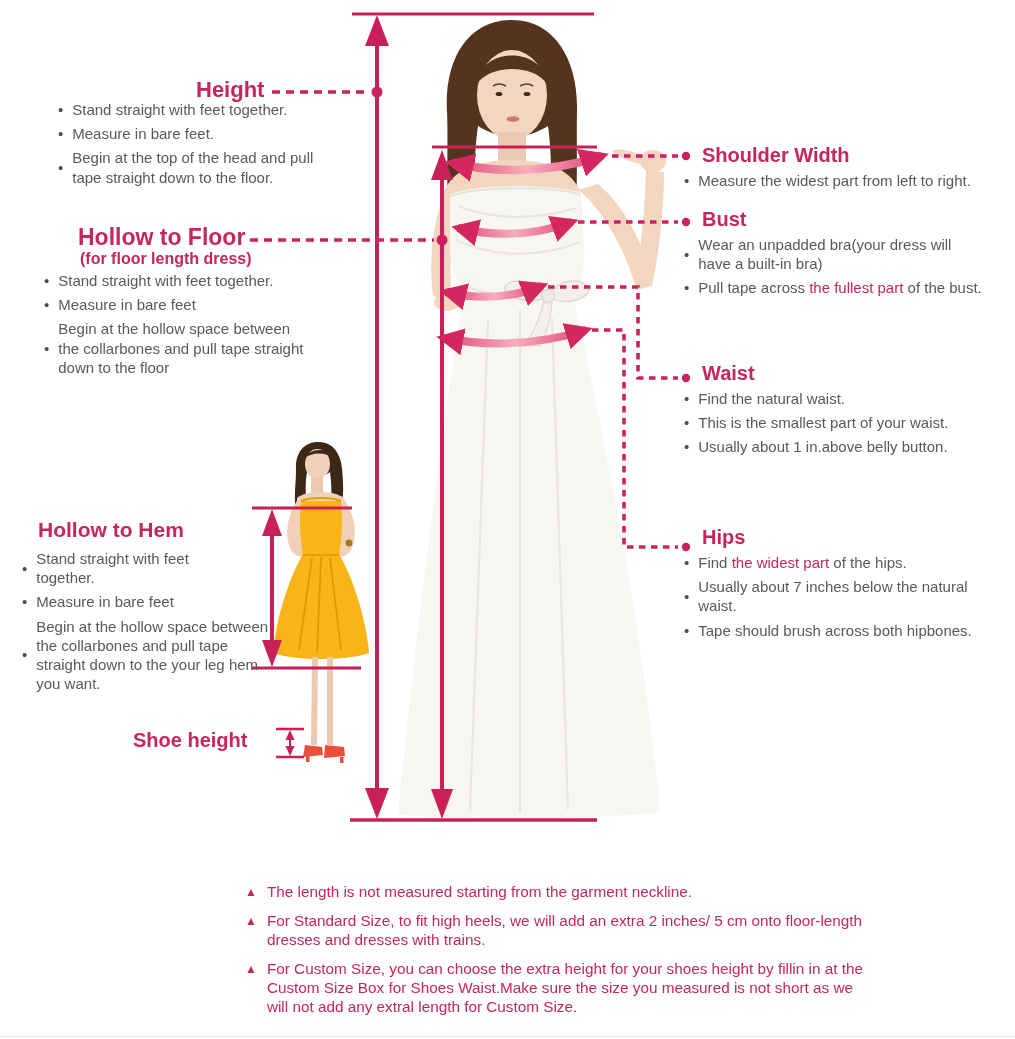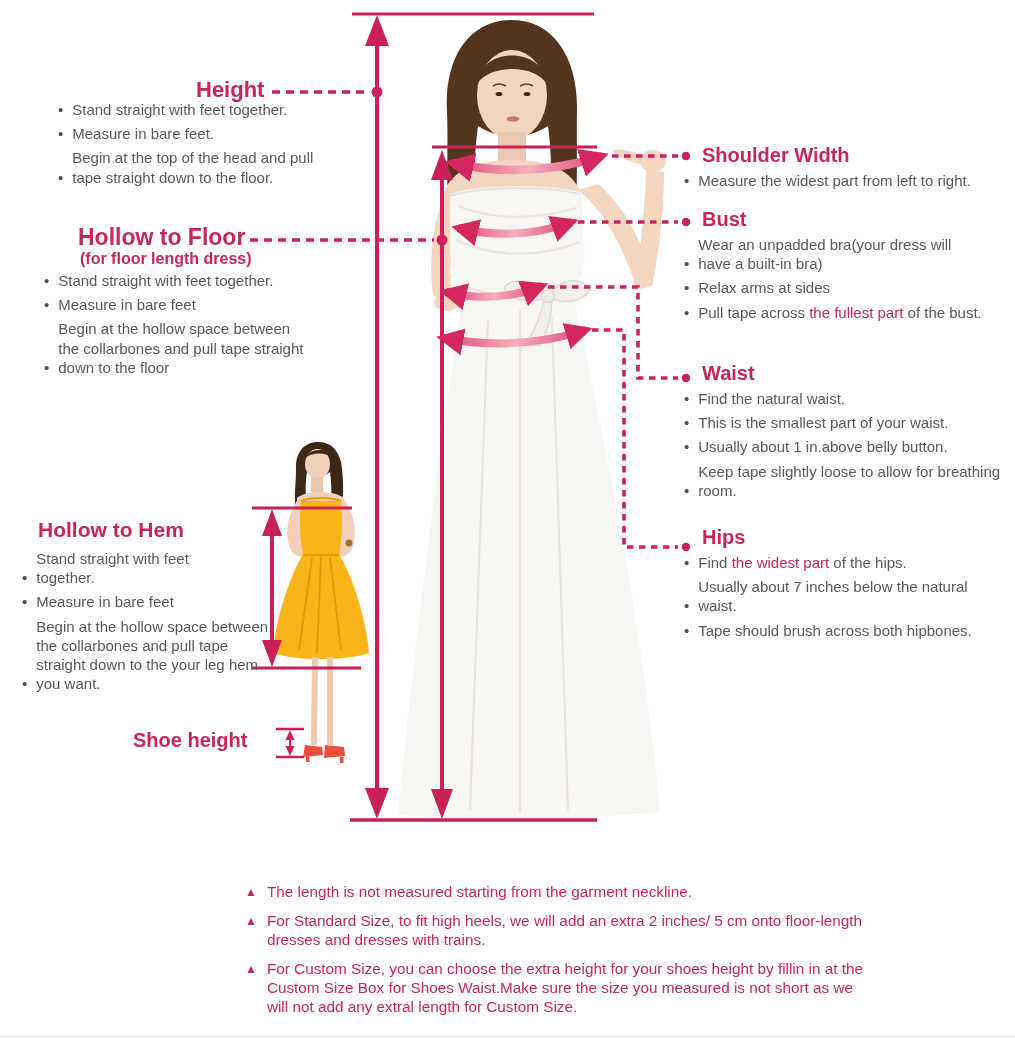--- a/index.html
+++ b/index.html
@@ -8,21 +8,21 @@
     font-family:"Liberation Sans", sans-serif; overflow:hidden;
   }
   .diagram-svg { position:absolute; left:0; top:0; width:1015px; height:1039px; }
 
   .abs { position:absolute; }
   .title { color:#c5265c; font-weight:bold; line-height:1.05; white-space:nowrap; }
   .t22 { font-size:22px; } .t23 { font-size:23px; } .t21 { font-size:21px; } .t20 { font-size:20px; }
   .subtitle { color:#c5265c; font-weight:600; font-size:16px; white-space:nowrap; }
 
   .bullets { color:#58595b; font-size:15px; line-height:1.28; }
-  .blt { display:flex; align-items:flex-end; margin-bottom:5px; }
+  .blt { display:flex; align-items:center; margin-bottom:5px; }
   .blt::before { content:"•"; color:#4d4d4f; margin-right:9px; flex:0 0 auto; }
   .blt .txt { display:block; }
   .txt-narrow180 { max-width:180px; }
   .txt-narrow262 { max-width:262px; }
   .hl { color:#c5265c; }
 
   .rtitle { font-size:20px; font-weight:bold; color:#c5265c; margin:16px 0 4px 18px; }
 
   .notes { }
   .note { display:flex; align-items:flex-start; color:#c5265c; font-size:15.3px; line-height:1.24; margin-bottom:10px; }
@@ -243,42 +243,36 @@
     </div>
   </div>
 
   <div class="abs" style="left:684px; top:192px; width:322px;">
     <div class="rtitle">Bust</div>
     <div class="bullets">
       <div class="blt">
           <span class="txt txt-narrow262">Wear an unpadded bra(your dress will have a built-in bra)</span>
         </div>
       <div class="blt">
-          <span class="txt">Relax arms at sides</span>
-        </div>
-      <div class="blt">
         <span class="txt"><span>Pull tape across </span><span class="hl">the fullest part</span><span> of the bust.</span></span>
       </div>
     </div>
   </div>
 
   <div class="abs" style="left:684px; top:346px; width:330px;">
     <div class="rtitle">Waist</div>
     <div class="bullets">
       <div class="blt">
           <span class="txt">Find the natural waist.</span>
         </div>
       <div class="blt">
           <span class="txt">This is the smallest part of your waist.</span>
         </div>
       <div class="blt">
           <span class="txt">Usually about 1 in.above belly button.</span>
-        </div>
-      <div class="blt">
-          <span class="txt">Keep tape slightly loose to allow for breathing room.</span>
         </div>
     </div>
   </div>
 
   <div class="abs" style="left:684px; top:510px; width:318px;">
     <div class="rtitle">Hips</div>
     <div class="bullets">
       <div class="blt">
         <span class="txt"><span>Find </span><span class="hl">the widest part</span><span> of the hips.</span></span>
       </div>

